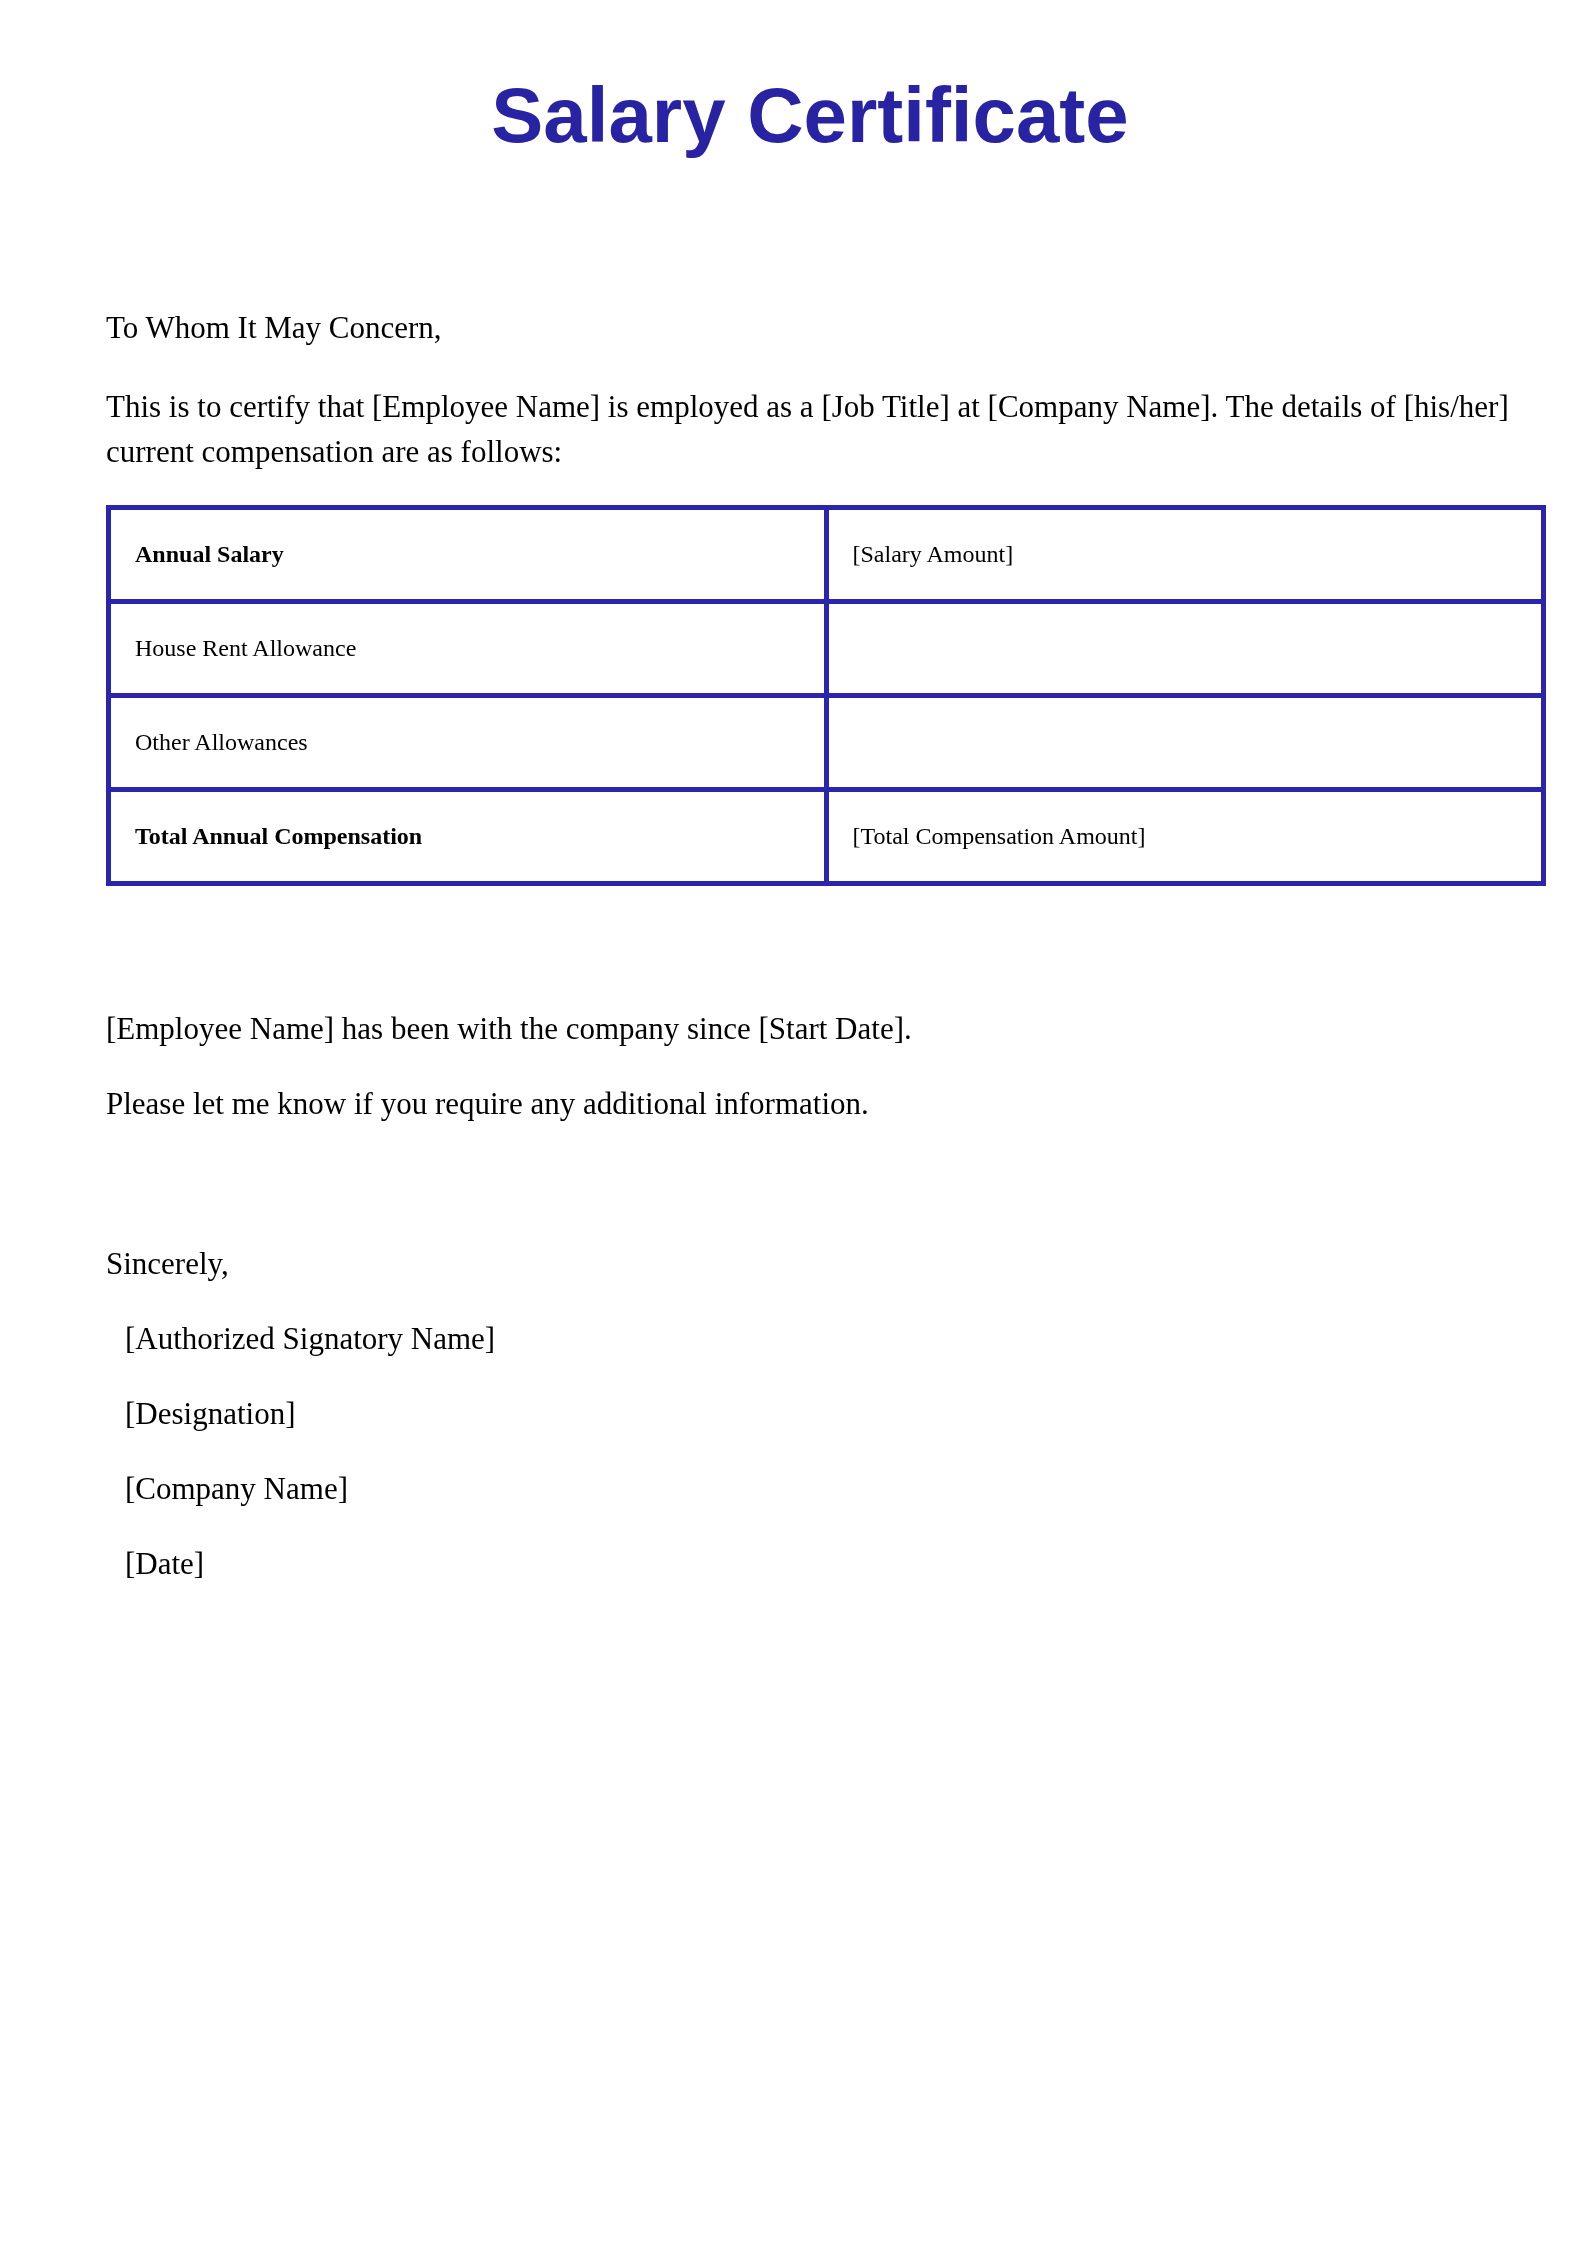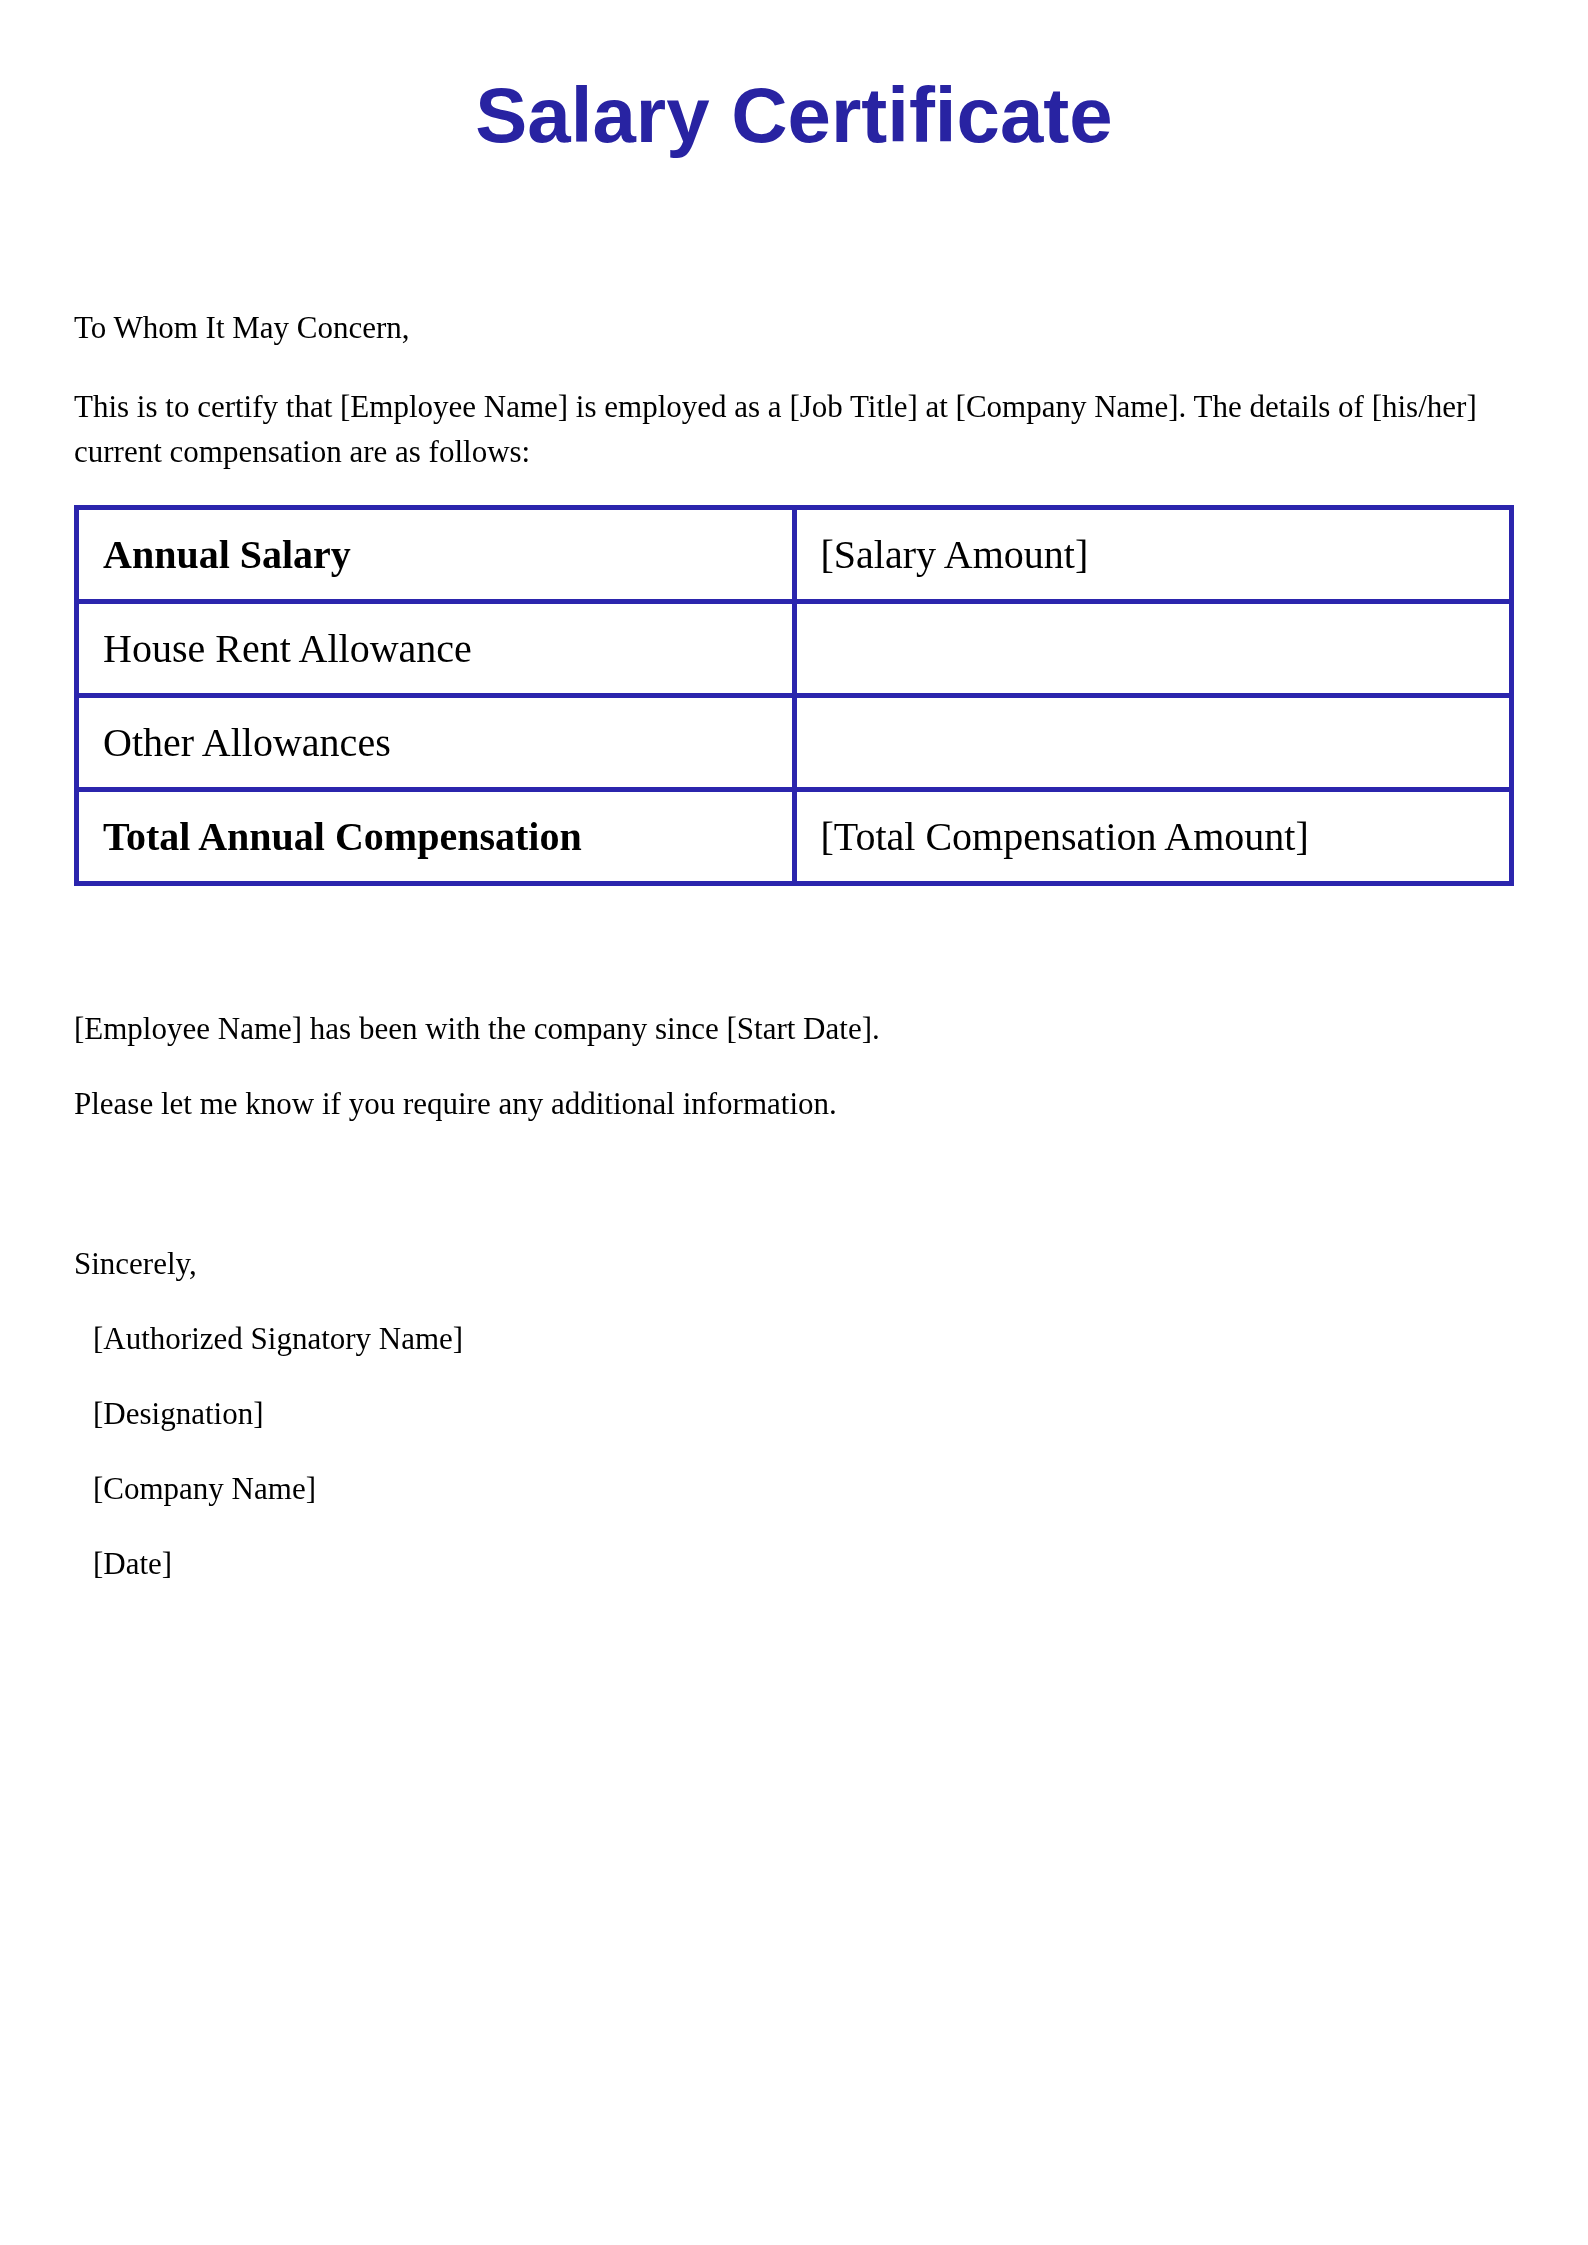--- a/index.html
+++ b/index.html
@@ -8,20 +8,21 @@
     position: relative;
     width: 1588px;
     height: 2245px;
     margin: 0 auto;
     background: #ffffff;
     font-family: "Liberation Serif", serif;
     font-size: 31px;
     line-height: 45px;
     color: #000000;
     overflow: hidden;
+    padding-left: 32px;
   }
   .content {
     padding: 0 74px;
   }
   .doc-title {
     font-family: "Liberation Sans", sans-serif;
     font-weight: bold;
     font-size: 78px;
     line-height: 90px;
     text-align: center;
@@ -35,21 +36,21 @@
     margin-top: 31px;
     width: 1440px;
     border-collapse: collapse;
     table-layout: fixed;
   }
   table.salary-table td {
     border: 5px solid #2b25ad;
     height: 94px;
     vertical-align: middle;
     padding: 6px 20px 6px 24px;
-    font-size: 40px;
+    font-size: 24px;
     background: #ffffff;
   }
   td.label-cell { width: 50%; }
   td.value-cell { width: 50%; padding-left: 26px; }
   td.bold { font-weight: bold; }
   td.indent { padding-left: 90px; }
   .tenure { margin-top: 120px; }
   .closing { margin-top: 30px; }
   .valediction { margin-top: 115px; }
   .sig-line { margin-top: 30px; margin-left: 19px; }

